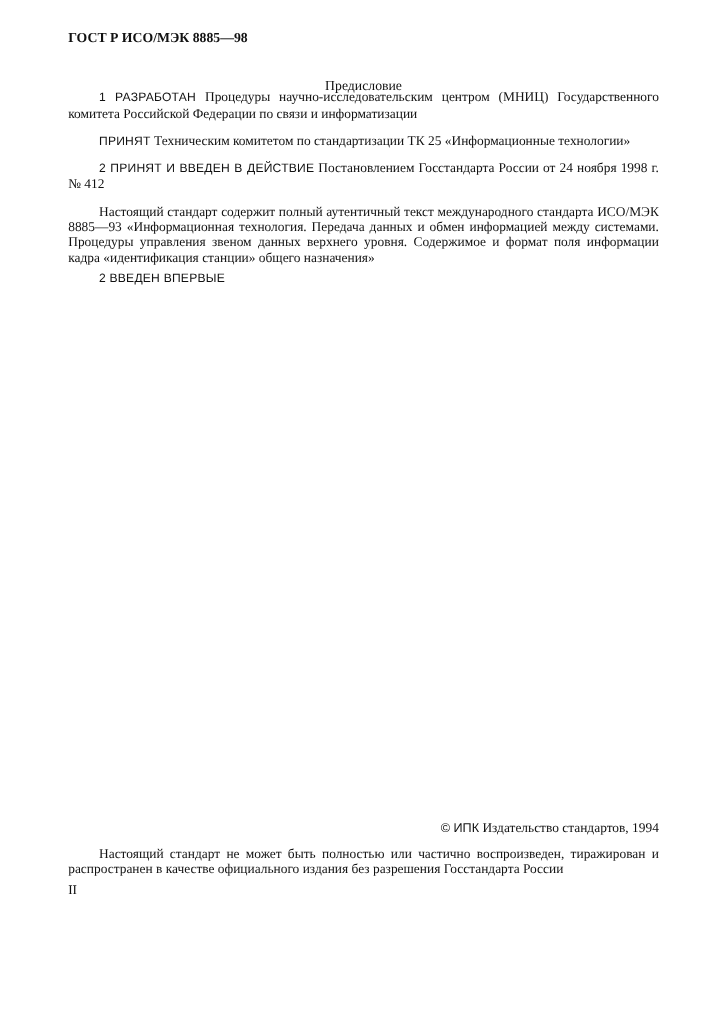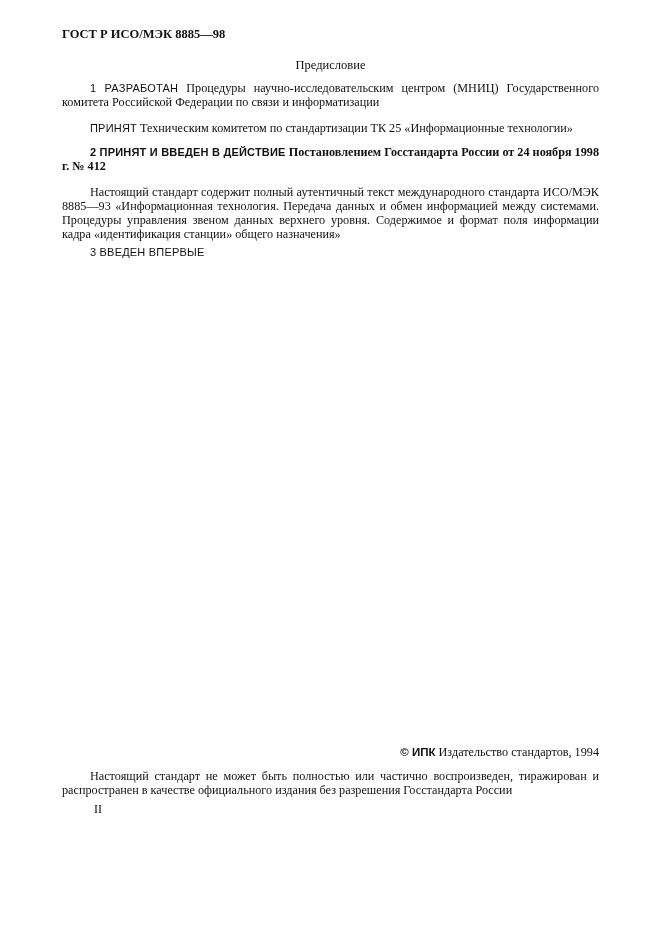--- a/index.html
+++ b/index.html
@@ -9,49 +9,49 @@
       color: #111111;
       font-size: 12.2px;
       line-height: 14px;
     }
     .abs { position: absolute; }
     .header {
       left: 62px; top: 27px;
       font-weight: bold; font-size: 12.5px; text-align: right;
     }
     .title {
-      left: 0; width: 661px; top: 58px; text-align: center;
+      left: 0; width: 661px; top: 71px; text-align: center;
       font-size: 12.5px;
     }
     .para {
       left: 62px; width: 537px;
       text-align: justify;
     }
     .para .indent { display: inline-block; width: 28px; }
     .caps { font-family: "Liberation Sans", "DejaVu Sans", sans-serif; font-size: 11px; letter-spacing: 0.2px; }
     .copyright {
       right: 62px; top: 745px; text-align: right;
     }
-    .copyright .cap { font-family: "Liberation Sans", "DejaVu Sans", sans-serif; font-weight: bold; font-size: 11.5px; }
-    .pagenum { left: 62px; top: 802px; font-size: 12px; margin-left: 32px; }
+    .copyright .cap { font-family: "Liberation Sans", "DejaVu Sans", sans-serif; font-weight: normal; font-size: 11.5px; }
+    .pagenum { left: 62px; top: 802px; font-size: 12px; }
   </style>
 </head>
 <body>
 
 <div class="abs header">ГОСТ Р ИСО/МЭК 8885—98</div>
 
 <div class="abs title">Предисловие</div>
 
 <div class="abs para" style="top:81px;"><span class="indent"></span><span class="caps">1 РАЗРАБОТАН</span><span> Процедуры научно-исследовательским центром (МНИЦ) Государственного комитета Российской Федерации по связи и информатизации</span></div>
 
 <div class="abs para" style="top:121px;"><span class="indent"></span><span class="caps">ПРИНЯТ</span><span> Техническим комитетом по стандартизации ТК 25 «Информационные технологии»</span></div>
 
-<div class="abs para" style="top:145px;font-weight:bold;"><span class="indent"></span><span class="caps">2 ПРИНЯТ И ВВЕДЕН В ДЕЙСТВИЕ</span><span> Постановлением Госстандарта России от 24 ноября 1998 г. № 412</span></div>
+<div class="abs para" style="top:145px;"><span class="indent"></span><span class="caps">2 ПРИНЯТ И ВВЕДЕН В ДЕЙСТВИЕ</span><span> Постановлением Госстандарта России от 24 ноября 1998 г. № 412</span></div>
 
 <div class="abs para" style="top:185px;"><span class="indent"></span><span>Настоящий стандарт содержит полный аутентичный текст международного стандарта ИСО/МЭК 8885—93 «Информационная технология. Передача данных и обмен информацией между системами. Процедуры управления звеном данных верхнего уровня. Содержимое и формат поля информации кадра «идентификация станции» общего назначения»</span></div>
 
-<div class="abs para" style="top:245px;"><span class="indent"></span><span class="caps">3 ВВЕДЕН ВПЕРВЫЕ</span></div>
+<div class="abs para" style="top:245px;"><span class="indent"></span><span class="caps">2 ВВЕДЕН ВПЕРВЫЕ</span></div>
 
 <div class="abs copyright"><span class="cap">© ИПК</span><span> Издательство стандартов, 1994</span></div>
 
 <div class="abs para" style="top:769px;"><span class="indent"></span><span>Настоящий стандарт не может быть полностью или частично воспроизведен, тиражирован и распространен в качестве официального издания без разрешения Госстандарта России</span></div>
 
 <div class="abs pagenum">II</div>
 
 </body></html>

